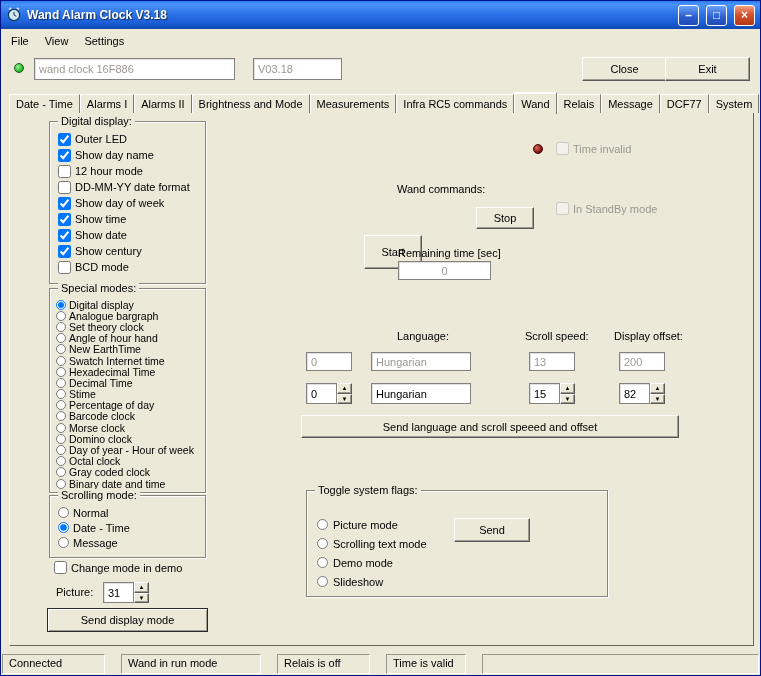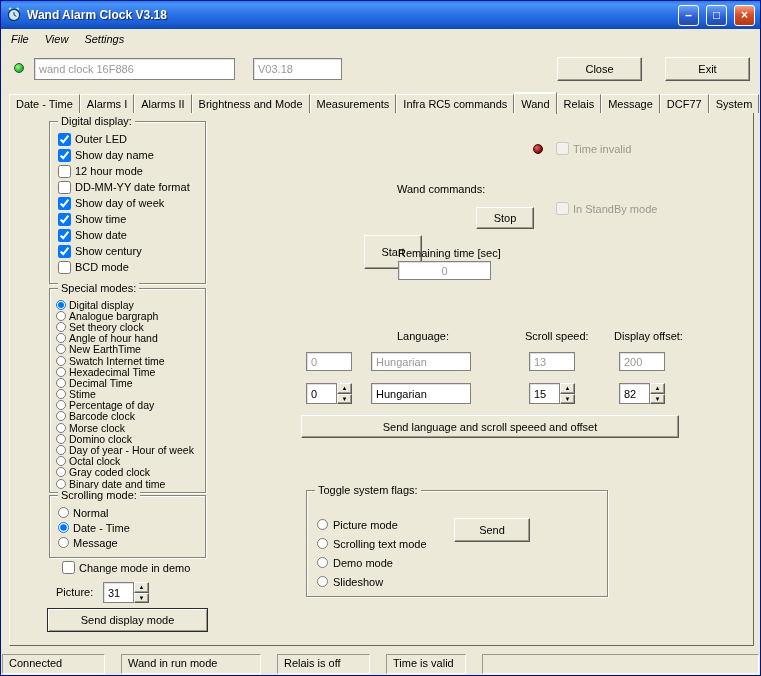--- a/index.html
+++ b/index.html
@@ -11,21 +11,21 @@
   #titlebar { position:absolute; left:0; top:0; width:100%; height:28px;
     background:linear-gradient(180deg,#2a7cf0 0%,#4a93f6 12%,#2d74e8 45%,#1a5cd6 80%,#1049ad 100%);
     display:flex; align-items:center; padding:0 5px; gap:5px; }
   #title-text { color:#fff; font-weight:bold; font-size:12px; text-shadow:1px 1px 1px rgba(0,0,0,.6); flex:1; }
   .win-btn { width:21px; height:21px; border:1px solid #fff; border-radius:3px; color:#fff;
     display:flex; align-items:center; justify-content:center; font-size:12px; font-weight:bold;
     background:linear-gradient(180deg,#6ba1f7,#2a5cd0 60%,#1e4bb4); margin-left:2px; }
   .win-btn.closebtn { background:linear-gradient(180deg,#f0a183,#d6512c 45%,#b23a12); }
 
   
-  #menubar { position:absolute; left:2px; top:30px; right:2px; height:19px; display:flex; background:#ECE9D8;font-style:italic; }
+  #menubar { position:absolute; left:2px; top:30px; right:2px; height:19px; display:flex; align-items:center; background:#ECE9D8; }
   .menu-item { padding:2px 8px; }
 
   
   .btn { position:absolute; background:#ECE9D8; border:1px solid; border-color:#ffffff #5a5955 #5a5955 #ffffff;
     box-shadow:inset -1px -1px 0 #9d9b91; font-family:inherit; font-size:11px; text-align:center;
     display:flex; align-items:center; justify-content:center; }
   .btn-default { border:1px solid #2a2a2a; box-shadow:inset 1px 1px 0 #ffffff, inset -1px -1px 0 #9d9b91; }
   .field { position:absolute; background:#fff; border:1px solid #848280;
     box-shadow:inset 1px 1px 0 rgba(0,0,0,.12), inset -1px -1px 0 rgba(255,255,255,.9);
     font-family:inherit; font-size:11px; padding:0 4px; }
@@ -54,21 +54,21 @@
   #gb-special .gb-body { padding-top:10px; }
   .srow { display:flex; align-items:center; gap:3px; height:11.2px; padding-left:6px; font-size:10.5px; white-space:nowrap; }
   input[type="radio"] { margin:0; flex:0 0 auto; }
   .srow input[type="radio"] { width:10px; height:10px; }
   #gb-scroll { left:48px; top:494px; width:157px; height:63px; }
   #gb-scroll .gb-body { padding-top:9px; }
   .scrow { display:flex; align-items:center; gap:4px; height:15px; padding-left:8px; white-space:nowrap; }
   .scrow input[type="radio"] { width:11px; height:11px; }
 
   
-  #chk-demo-row { position:absolute; left:53px; top:560px; display:flex; align-items:center; gap:4px; z-index:2;margin-left:8px; }
+  #chk-demo-row { position:absolute; left:53px; top:560px; display:flex; align-items:center; gap:4px; z-index:2; }
   #picture-label { position:absolute; left:55px; top:585px; z-index:2; }
   .spinner { position:absolute; display:flex; height:21px; z-index:2; }
   .spinner .sfield { position:static; width:31px; height:21px; }
   .spin-col { display:flex; flex-direction:column; width:15px; height:21px; }
   .spin-b { flex:1; display:flex; align-items:center; justify-content:center; font-size:6px; line-height:6px;
     background:#ECE9D8; border:1px solid; border-color:#fff #5a5955 #5a5955 #fff; box-shadow:inset -1px -1px 0 #9d9b91; }
   #picture-spinner { left:102px; top:581px; }
   #btn-send-display { left:46px; top:607px; width:161px; height:24px; z-index:2; }
 
   
@@ -128,21 +128,21 @@
 
   <div id="menubar">
     <span class="menu-item">File</span>
     <span class="menu-item">View</span>
     <span class="menu-item">Settings</span>
   </div>
 
   <span class="led led-green" style="left:13px; top:62px;"></span>
   <input class="field graytext" style="left: 33px; top: 57px; width: 201px; height: 22px;" id="dev-field" value="wand clock 16F886">
   <input class="field graytext" style="left: 252px; top: 57px; width: 89px; height: 22px;" id="ver-field" value="V03.18">
-  <div class="btn" style="left:556px; top:56px; width:85px; height:24px;">Close</div>
+  <div class="btn" style="left:581px; top:56px; width:85px; height:24px;">Close</div>
   <div class="btn" style="left:664px; top:56px; width:85px; height:24px;">Exit</div>
 
   <div id="tabs">
     <span class="tab">Date - Time</span>
     <span class="tab">Alarms I</span>
     <span class="tab">Alarms II</span>
     <span class="tab">Brightness and Mode</span>
     <span class="tab">Measurements</span>
     <span class="tab">Infra RC5 commands</span>
     <span class="tab active">Wand</span>

